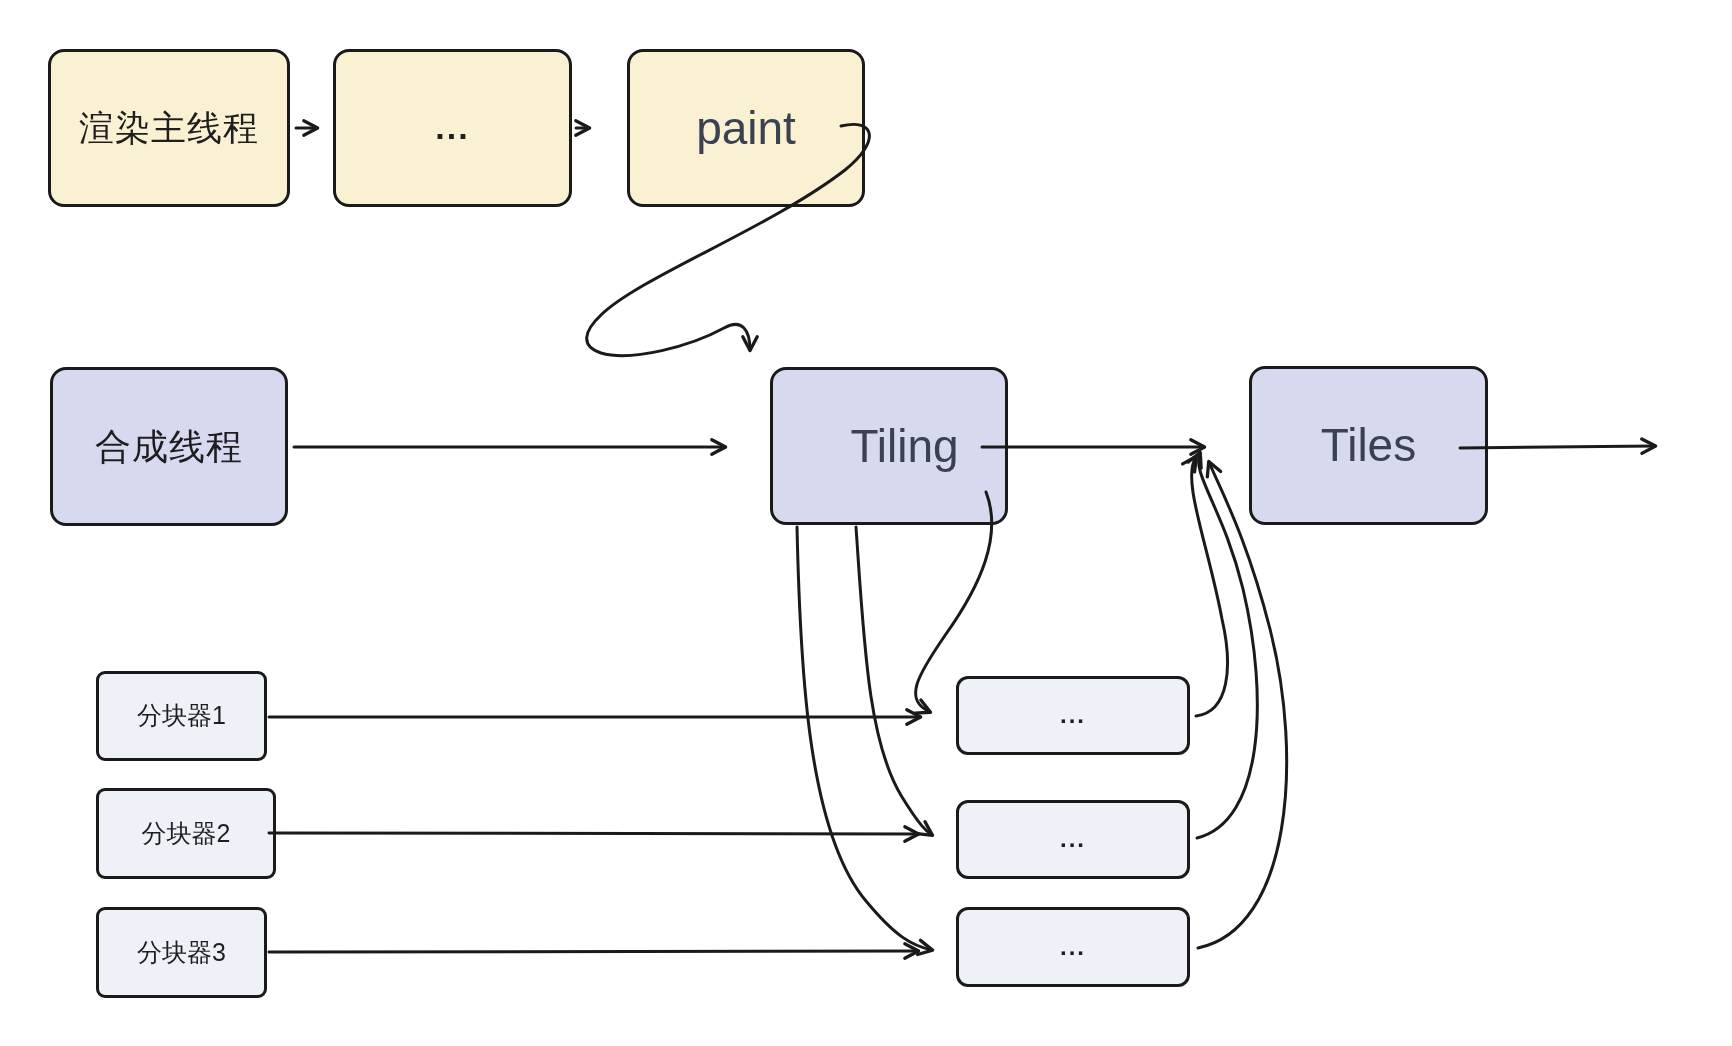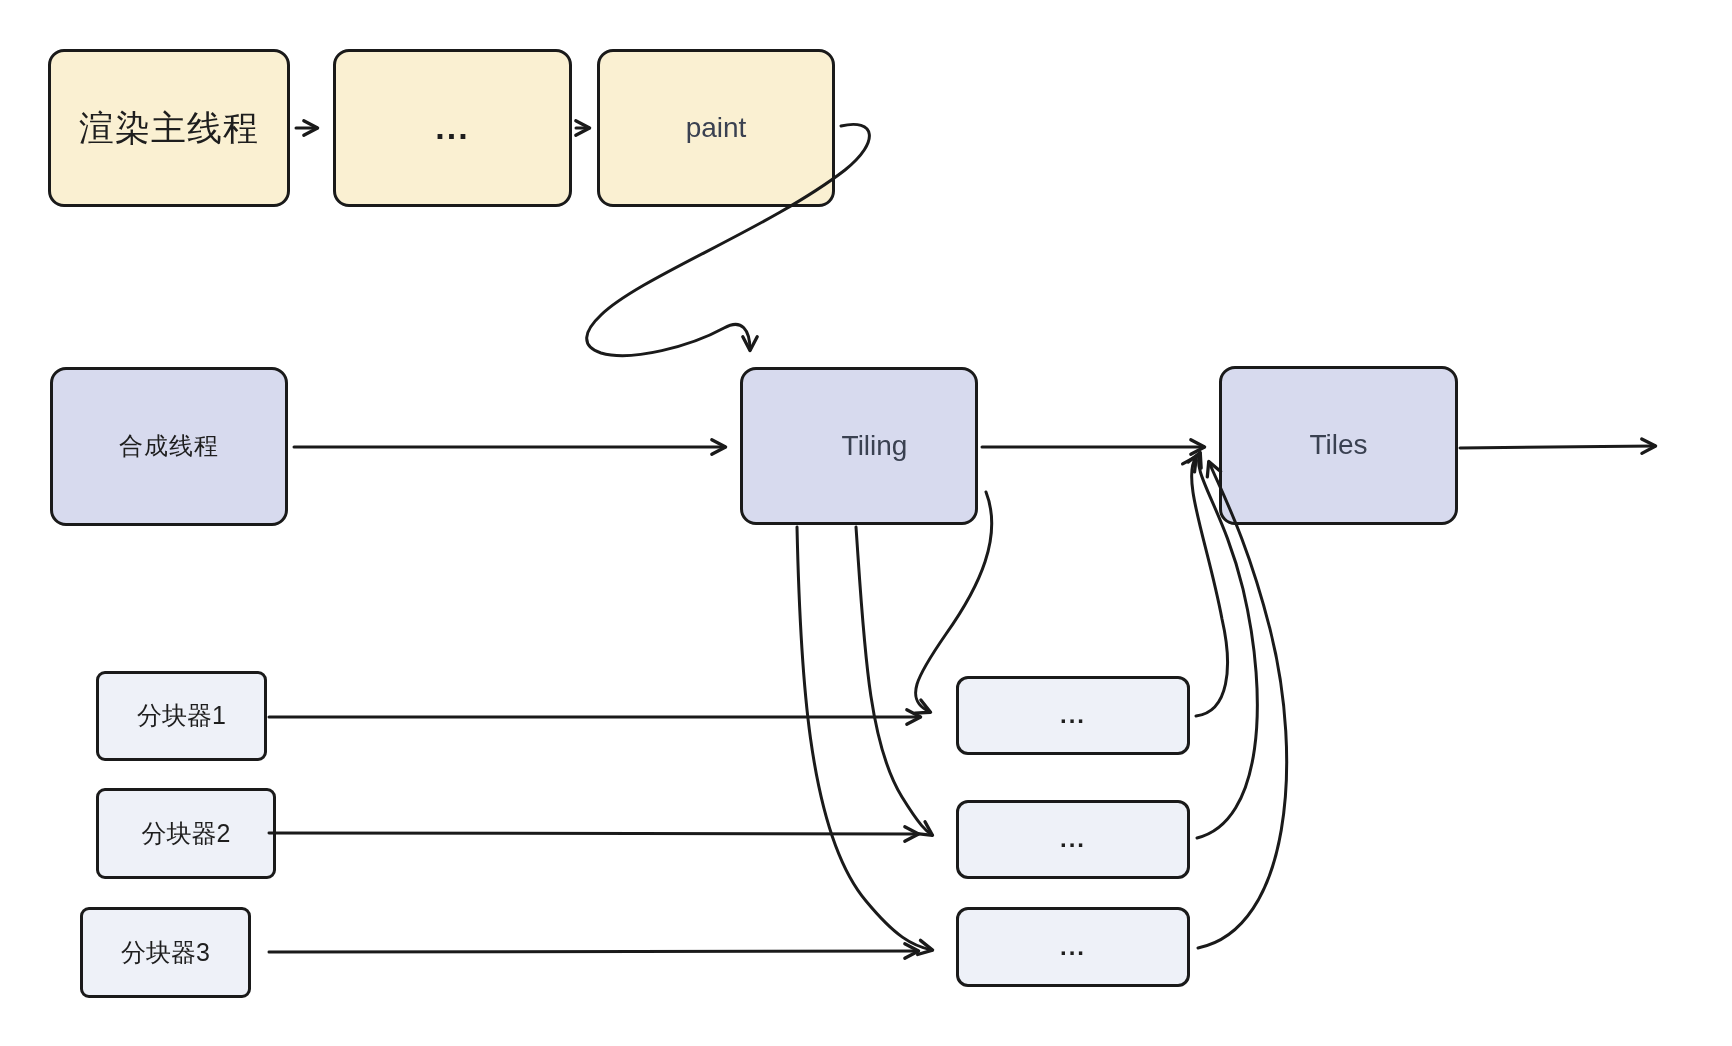--- a/index.html
+++ b/index.html
@@ -19,23 +19,23 @@
     line-height:1.1;
     white-space:nowrap;
   }
   .fill-cream{background:var(--cream-fill,#faf0d2);}
   .fill-lavender{background:var(--lavender-fill,#d7daee);}
   .fill-pale{background:var(--pale-fill,#eef1f8);}
   .r16{border-radius:16px;}
   .r14{border-radius:9px;}
   .r12{border-radius:12px;}
   .cjk-lg{font-size:35px;color:var(--cjk-text,#1e1e1e);letter-spacing:1px;}
-  .cjk-md{font-size:24px;color:var(--cjk-text,#1e1e1e);letter-spacing:1px;}
+  .cjk-md{font-size:36px;color:var(--cjk-text,#1e1e1e);letter-spacing:1px;}
   .cjk-sm{font-size:25px;color:var(--cjk-text,#1e1e1e);}
-  .latin-lg{font-size:28px;color:var(--latin-text,#3a4151);}
+  .latin-lg{font-size:46px;color:var(--latin-text,#3a4151);margin-left:30px;}
   .dots-lg{font-size:34px;color:var(--cjk-text,#1e1e1e);font-weight:bold;letter-spacing:2px;}
   .dots-sm{font-size:24px;color:var(--cjk-text,#1e1e1e);font-weight:bold;letter-spacing:2px;}
   #edges{position:absolute;left:0;top:0;z-index:5;pointer-events:none;}
   .edge{
     fill:none;
     stroke:var(--arrow-color,#1a1a1a);
     stroke-width:3;
     stroke-linecap:round;
     stroke-linejoin:round;
   }
@@ -61,21 +61,21 @@
   <div class="node fill-lavender r16 cjk-md" style="left:50px;top:367px;width:238px;height:159px;">合成线程</div>
 
   <div class="node fill-lavender r16 latin-lg" style="left:740px;top:367px;width:238px;height:158px;padding-left:31px;">Tiling</div>
 
   <div class="node fill-lavender r16 latin-lg" style="left:1219px;top:366px;width:239px;height:159px;">Tiles</div>
 
   <div class="node fill-pale r14 cjk-sm" style="left:96px;top:671px;width:171px;height:90px;">分块器1</div>
 
   <div class="node fill-pale r14 cjk-sm" style="left:96px;top:788px;width:180px;height:91px;">分块器2</div>
 
-  <div class="node fill-pale r14 cjk-sm" style="left:80px;top:907px;width:171px;height:91px;">分块器3</div>
+  <div class="node fill-pale r14 cjk-sm" style="left:96px;top:907px;width:171px;height:91px;">分块器3</div>
 
   <div class="node fill-pale r12 dots-sm" style="left:956px;top:676px;width:234px;height:79px;">...</div>
 
   <div class="node fill-pale r12 dots-sm" style="left:956px;top:800px;width:234px;height:79px;">...</div>
 
   <div class="node fill-pale r12 dots-sm" style="left:956px;top:907px;width:234px;height:80px;">...</div>
 
   <svg id="edges" width="1732" height="1046" viewBox="0 0 1732 1046">
     <defs>
       <marker id="arrowhead" markerWidth="6.4" markerHeight="6.4" refX="5.2" refY="3.2" orient="auto">

